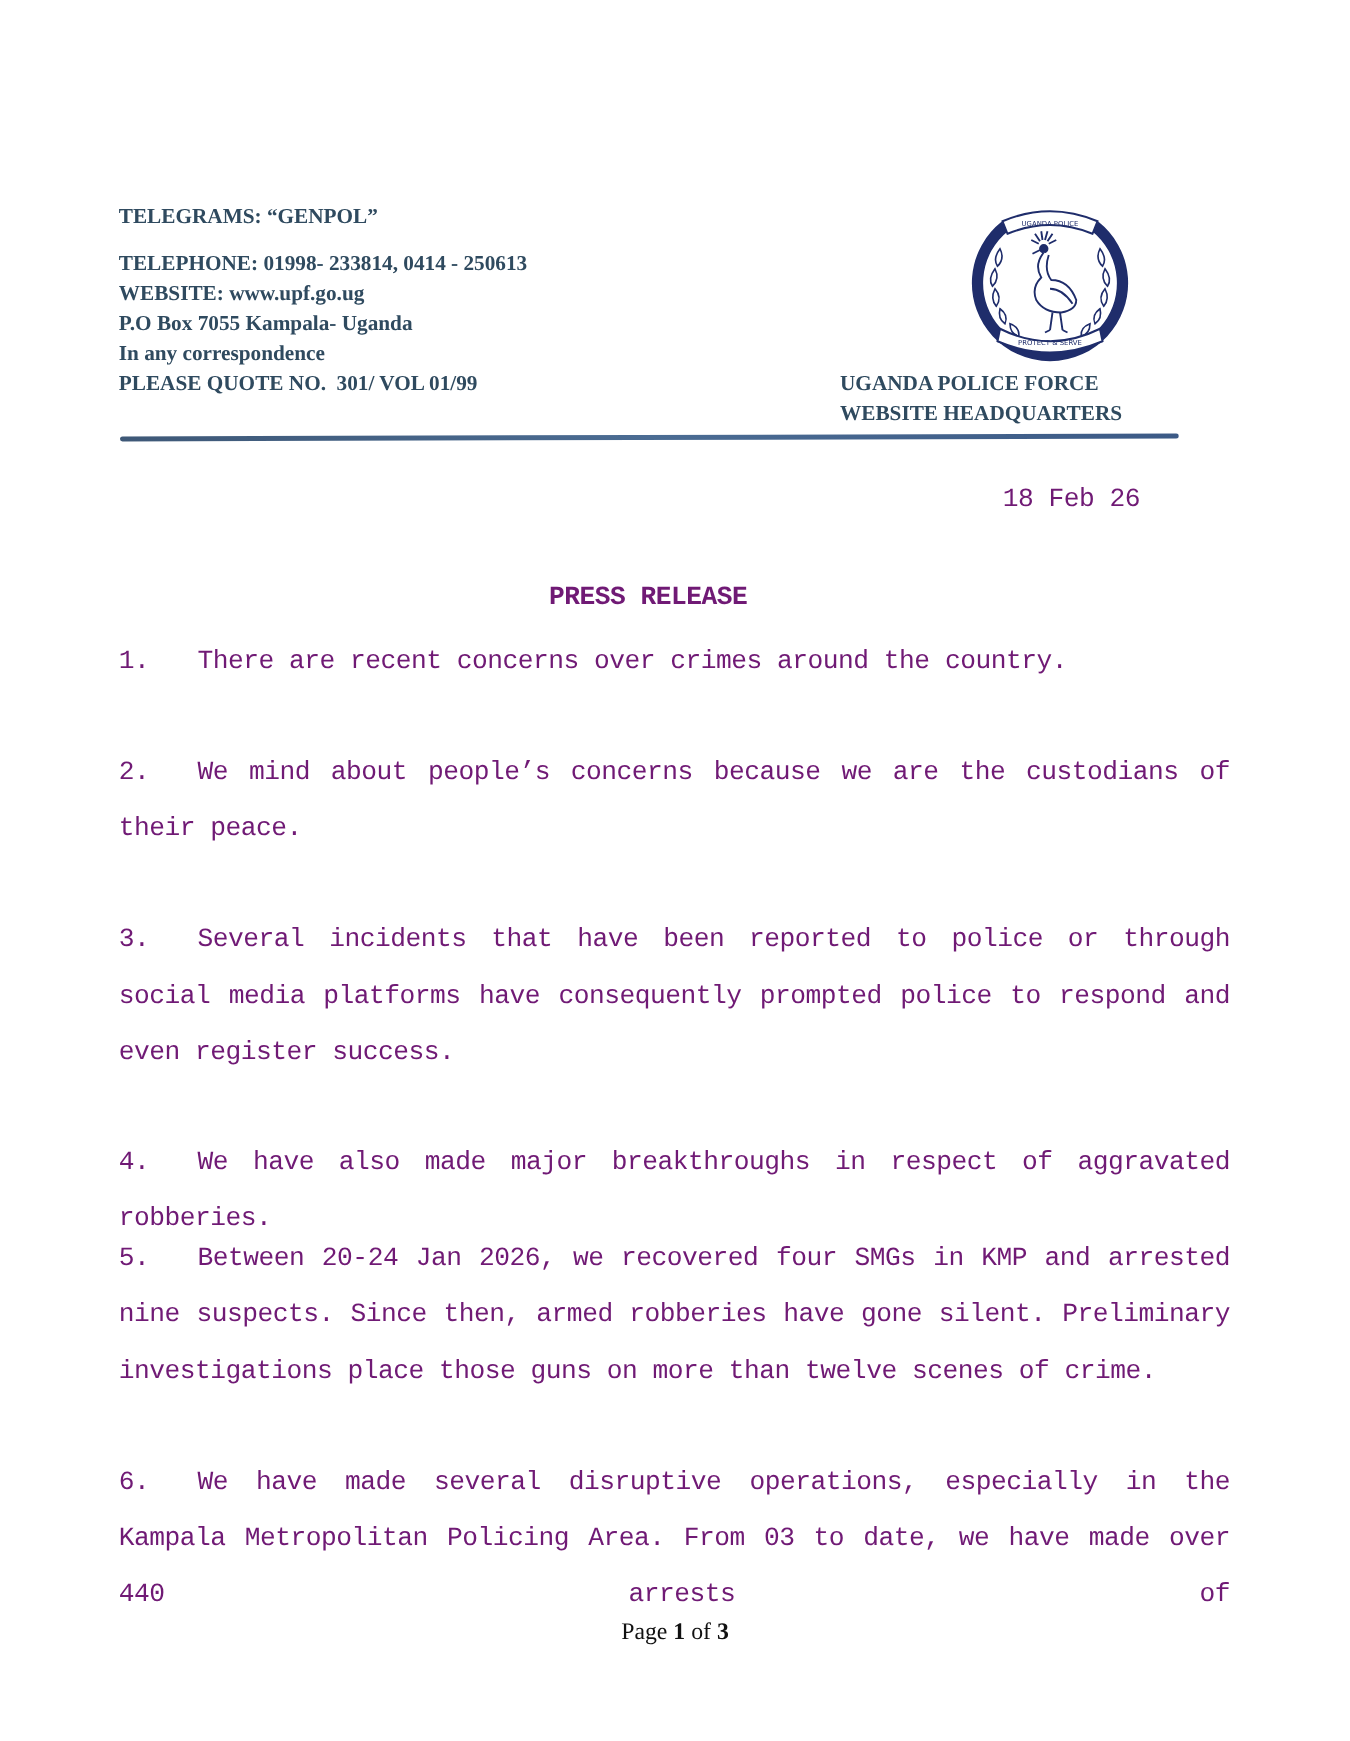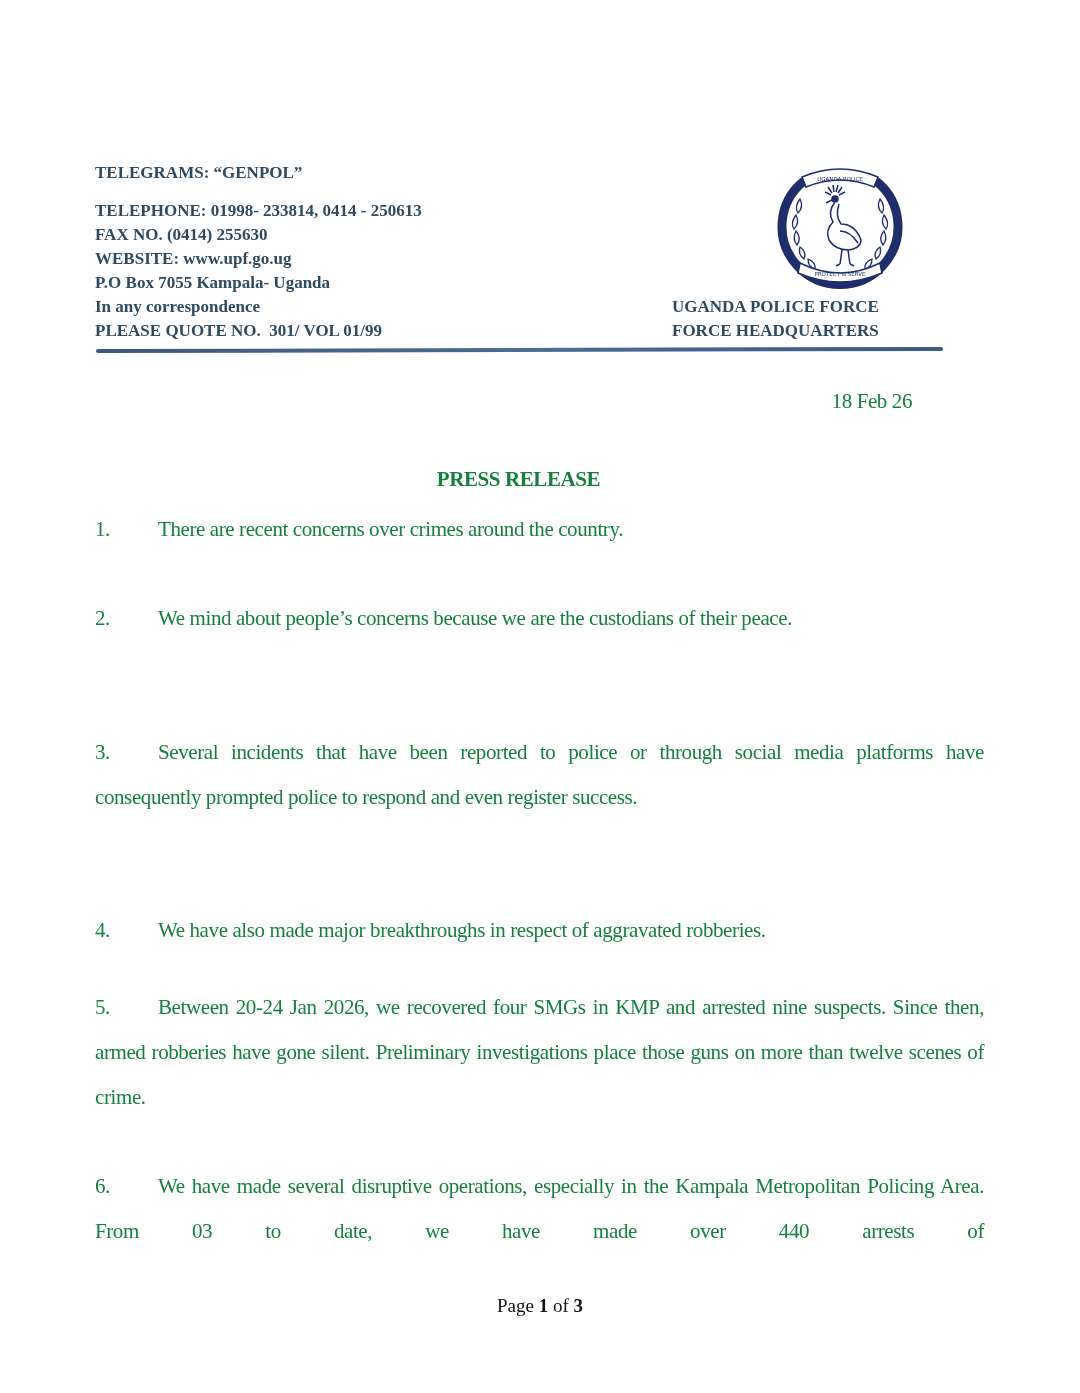--- a/index.html
+++ b/index.html
@@ -57,22 +57,22 @@
       left: 96px;
       top: 313px;
       width: 847px;
       height: 4px;
       background: linear-gradient(to right, #3e5877 0%, #4b6c93 50%, #3c5a86 100%);
       border-radius: 2px;
       transform: skewY(-0.15deg);
     }
     
     .body-text {
-      font-family: Liberation Serif, serif;
-      color: #15803d;
+      font-family: Liberation Mono, monospace;
+      color: #701a75;
       font-size: 21px;
       letter-spacing: -0.4px;
     }
     .date {
       position: absolute;
       right: 168px;
       top: 354px;
     }
     .title {
       position: absolute;
@@ -114,21 +114,20 @@
     .footer b { font-weight: bold; }
   </style>
 </head>
 <body>
 
 <div class="page">
 
   <div class="lh-left">
     <div class="telegrams">TELEGRAMS: “GENPOL”</div>
     <div>TELEPHONE: 01998- 233814, 0414 - 250613</div>
-    <div>FAX NO. (0414) 255630</div>
     <div>WEBSITE: www.upf.go.ug</div>
     <div>P.O Box 7055 Kampala- Uganda</div>
     <div>In any correspondence</div>
     <div style="white-space:pre">PLEASE QUOTE NO.  301/ VOL 01/99</div>
   </div>
 
   <div class="logo">
     <svg width="132" height="132" viewBox="0 0 132 132">
       <g fill="none" stroke="#1f2d6b">
 
@@ -164,21 +163,21 @@
           <path d="M66 105 l-4 2 M76 105 l4 2"></path>
         </g>
       </g>
       <text x="66" y="22" font-size="5.5" text-anchor="middle" fill="#1f2d6b" font-family="DejaVu Sans, sans-serif">UGANDA POLICE</text>
       <text x="66" y="117" font-size="5.5" text-anchor="middle" fill="#1f2d6b" font-family="DejaVu Sans, sans-serif">PROTECT &amp; SERVE</text>
     </svg>
   </div>
 
   <div class="lh-right">
     <div>UGANDA POLICE FORCE</div>
-    <div>FORCE HEADQUARTERS</div>
+    <div>WEBSITE HEADQUARTERS</div>
   </div>
 
   <div class="rule"></div>
 
   <div class="date body-text">18 Feb 26</div>
 
   <div class="title body-text">PRESS RELEASE</div>
 
   <div class="para body-text p1">
     <span class="num">1.</span><span>There are recent concerns over crimes around the country.</span>

